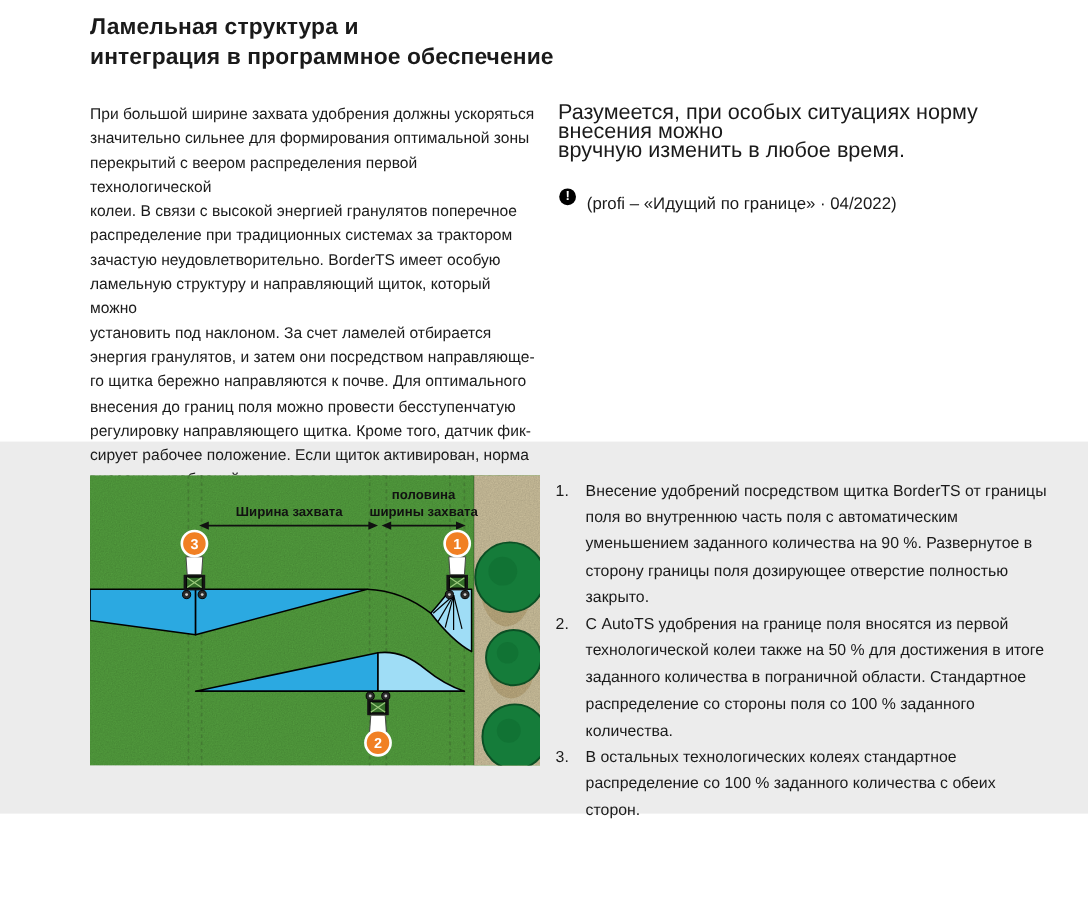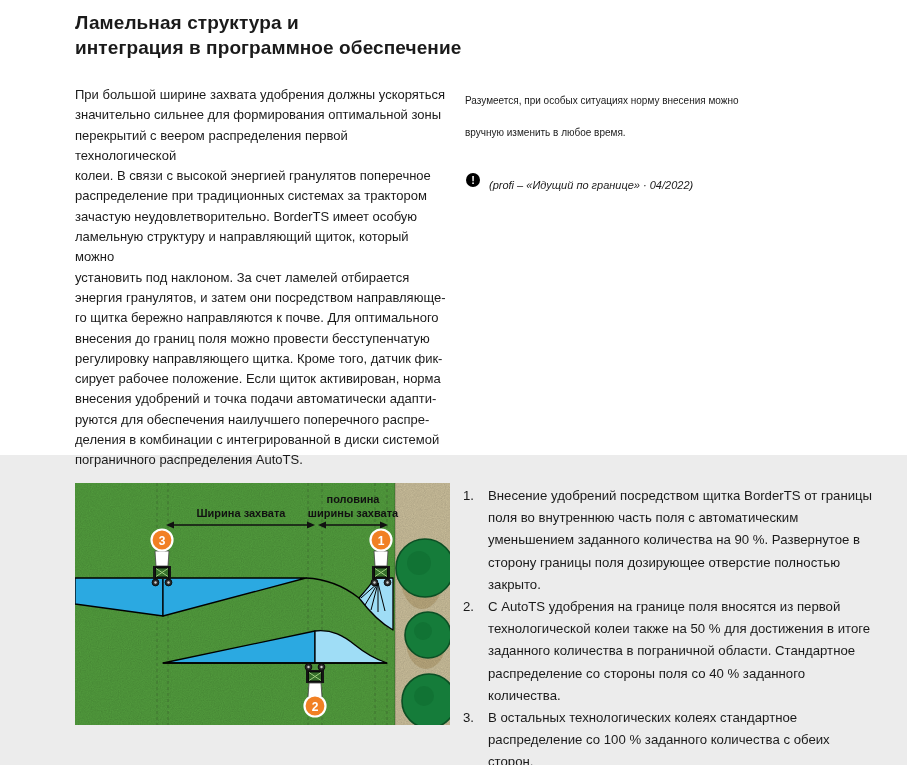--- a/index.html
+++ b/index.html
@@ -1,45 +1,45 @@
 <!DOCTYPE html>
 <html><head>
 <meta charset="utf-8">
 <style>
   html,body{margin:0;padding:0;}
   body{
     width:907px;height:765px;overflow:hidden;
     font-family:"Liberation Sans",sans-serif;
     color:#1a1a1a;background:#ffffff;
   }
-  .top-section{box-sizing:border-box;height:455px;padding:10px 45px 0 75px;}
+  .top-section{box-sizing:border-box;height:368px;padding:10px 45px 0 75px;}
   .page-title{
     font-size:19px;line-height:25px;font-weight:bold;margin:0 0 25px 0;
     white-space:pre-line;letter-spacing:0.1px;
   }
   .columns{display:flex;gap:14px;}
   .col-left{width:376px;flex:none;}
   .col-right{width:397px;flex:none;}
   .body-text{
     font-size:13px;line-height:20.3px;margin:0;white-space:pre-line;
   }
   .body-text-right{
-    font-size:10px;line-height:32px;margin:0;white-space:pre-line;
+    font-size:18px;line-height:16px;margin:0;white-space:pre-line;
   }
   .quote-block{display:flex;margin-top:20px;}
   .quote-icon{
     flex:none;width:14px;height:14px;border-radius:50%;
     background:#000;color:#fff;font-size:11px;font-weight:bold;
     text-align:center;line-height:14px;margin:4px 9px 0 1px;
   }
   .quote-text{
     font-size:13.2px;line-height:22px;white-space:pre-line;flex:1;
   }
   .quote-attribution{
-    font-size:11px;line-height:18px;text-align:right;margin-top:7px;font-style:italic;
+    font-size:14px;line-height:18px;text-align:right;margin-top:7px;
   }
   .viz-section{
     box-sizing:border-box;height:310px;background:#ECECEC;
     padding:28px 40px 0 75px;
   }
   .viz-heading{font-size:14px;font-weight:bold;margin:0 0 14px 0;}
   .viz-row{display:flex;gap:13px;}
   .diagram-wrap{width:375px;height:242px;flex:none;}
   .viz-list{width:412px;flex:none;font-size:13.2px;line-height:22.2px;padding-top:2px;}
   .viz-item{display:flex;}
@@ -207,21 +207,21 @@
       </svg>
     </div>
 
     <div class="viz-list">
       <div class="viz-item">
         <span class="num">1.</span>
         <span class="itext">Внесение удобрений посредством щитка BorderTS от границы поля во внутреннюю часть поля с автоматическим уменьшением заданного количества на 90 %. Развернутое в сторону границы поля дозирующее отверстие полностью закрыто.</span>
       </div>
       <div class="viz-item">
         <span class="num">2.</span>
-        <span class="itext">С AutoTS удобрения на границе поля вносятся из первой технологической колеи также на 50 % для достижения в итоге заданного количества в пограничной области. Стандартное распределение со стороны поля со 40 % заданного количества.</span>
+        <span class="itext">С AutoTS удобрения на границе поля вносятся из первой технологической колеи также на 50 % для достижения в итоге заданного количества в пограничной области. Стандартное распределение со стороны поля со 100 % заданного количества.</span>
       </div>
       <div class="viz-item">
         <span class="num">3.</span>
         <span class="itext">В остальных технологических колеях стандартное распределение со 100 % заданного количества с обеих сторон.</span>
       </div>
     </div>
   </div>
 </div>
 
 </body></html>

